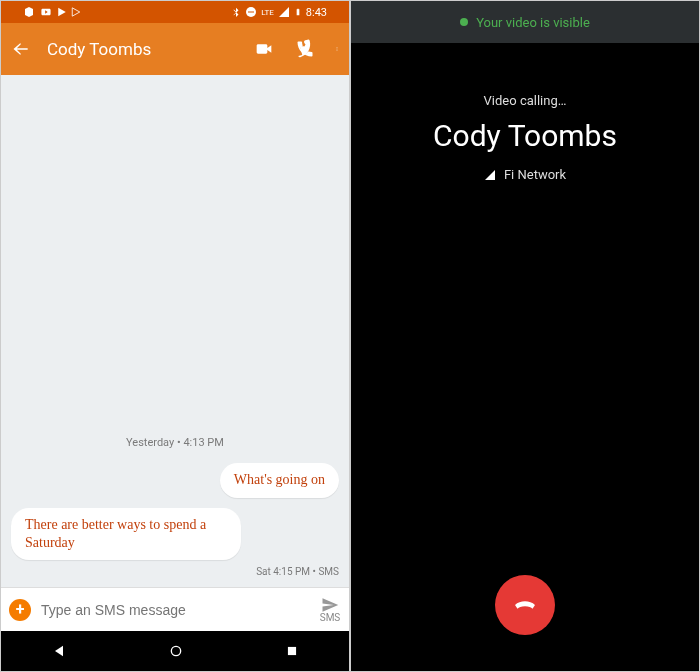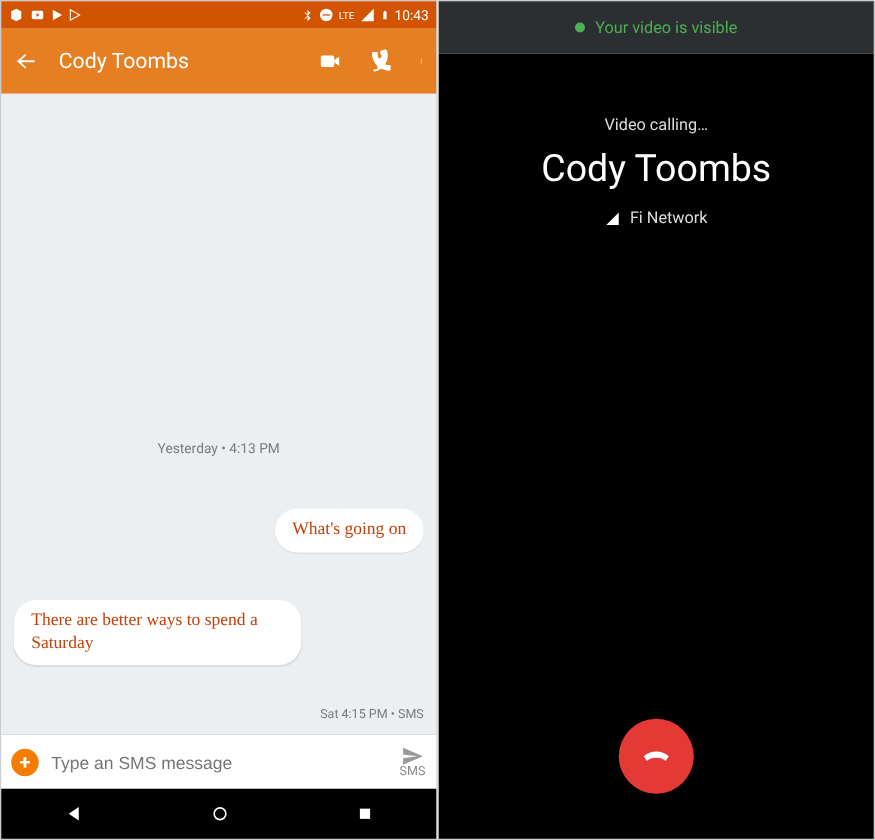--- a/index.html
+++ b/index.html
@@ -17,21 +17,21 @@
 
   
   .status-bar {
     height: 22px;
     background: #d35400;
     color: #fff;
     display: flex;
     align-items: center;
     justify-content: space-between;
     font-size: 11px;
-    padding: 0 6px;
+    padding: 0 22px;
   }
   .status-left, .status-right { display:flex; align-items:center; gap:4px; }
   .status-left svg, .status-right svg { fill:#fff; }
   .app-bar {
     height: 52px;
     background: #e67e22;
     color: #fff;
     display: flex;
     align-items: center;
     padding: 0 10px;
@@ -41,21 +41,20 @@
   .app-bar .icons { display:flex; gap:20px; align-items:center; }
   .app-bar svg { fill:#fff; }
 
   .conv-area {
     flex:1;
     background:#eceff1;
     display:flex;
     flex-direction:column;
     justify-content:flex-end;
     padding: 0 10px 6px 10px;
-    gap: 28px;
   }
   .timestamp-center {
     text-align:center;
     font-size:11px;
     color:#7a7a7a;
     margin: 0 0 14px 0;
   }
   .bubble-row { display:flex; margin-bottom:10px; }
   .bubble-row.right { justify-content:flex-end; }
   .bubble-row.left  { justify-content:flex-start; }
@@ -159,21 +158,21 @@
           <circle cx="12" cy="12" r="10"></circle>
           <rect x="6" y="11" width="12" height="2" fill="#d35400"></rect>
         </svg>
       <span style="font-size:8px;">LTE</span>
       <svg width="12" height="12" viewBox="0 0 24 24">
           <path d="M2 22h20L22 2z"></path>
         </svg>
       <svg width="8" height="12" viewBox="0 0 24 24">
           <path d="M16 4h-2V2h-4v2H8v18h8V4z"></path>
         </svg>
-      <span>10:43</span>
+      <span>8:43</span>
     </div>
   </div>
 
   <div class="app-bar">
     <svg width="20" height="20" viewBox="0 0 24 24">
         <path d="M20 11H7l5-5-1-1-8 7 8 7 1-1-5-5h13z"></path>
       </svg>
     <div class="title">Cody Toombs</div>
     <div class="icons">
       <svg width="22" height="16" viewBox="0 0 24 24">

